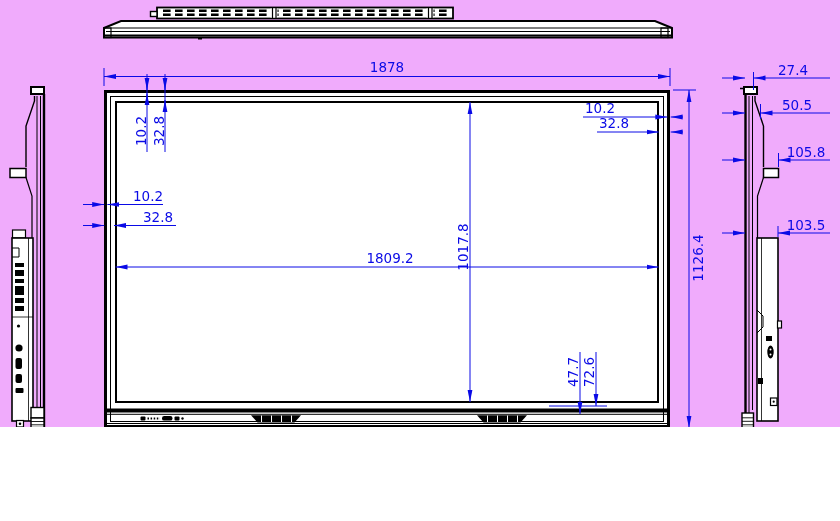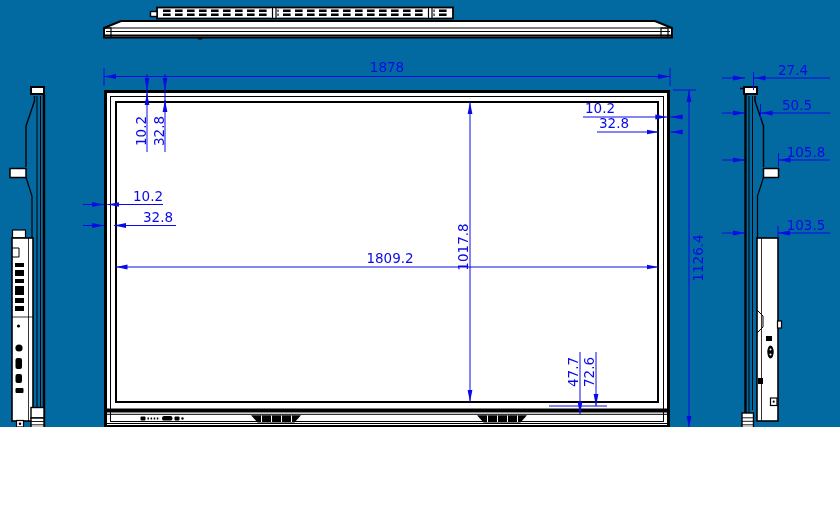--- a/index.html
+++ b/index.html
@@ -1,16 +1,16 @@
 <!DOCTYPE html>
 <html><head>
 <meta charset="utf-8">
 <style>
   html,body{margin:0;padding:0;background:#fff}
-  .page{position:relative;width:840px;height:427px;background:#0369a1;overflow:hidden}
+  .page{position:relative;width:840px;height:427px;background:#f0abfc;overflow:hidden}
   svg{display:block;font-family:"DejaVu Sans",sans-serif}
   .k{stroke:#000;fill:none;stroke-linecap:butt}
   .kw{stroke:#000;fill:#fff}
   .b{fill:#000;stroke:none}
   .wl{stroke:#fff;fill:none}
   .d{stroke:#0a0ae6;fill:none;stroke-width:1}
   .dt{fill:#0a0ae6;font-size:13.5px}
 </style>
 </head>
 <body>

